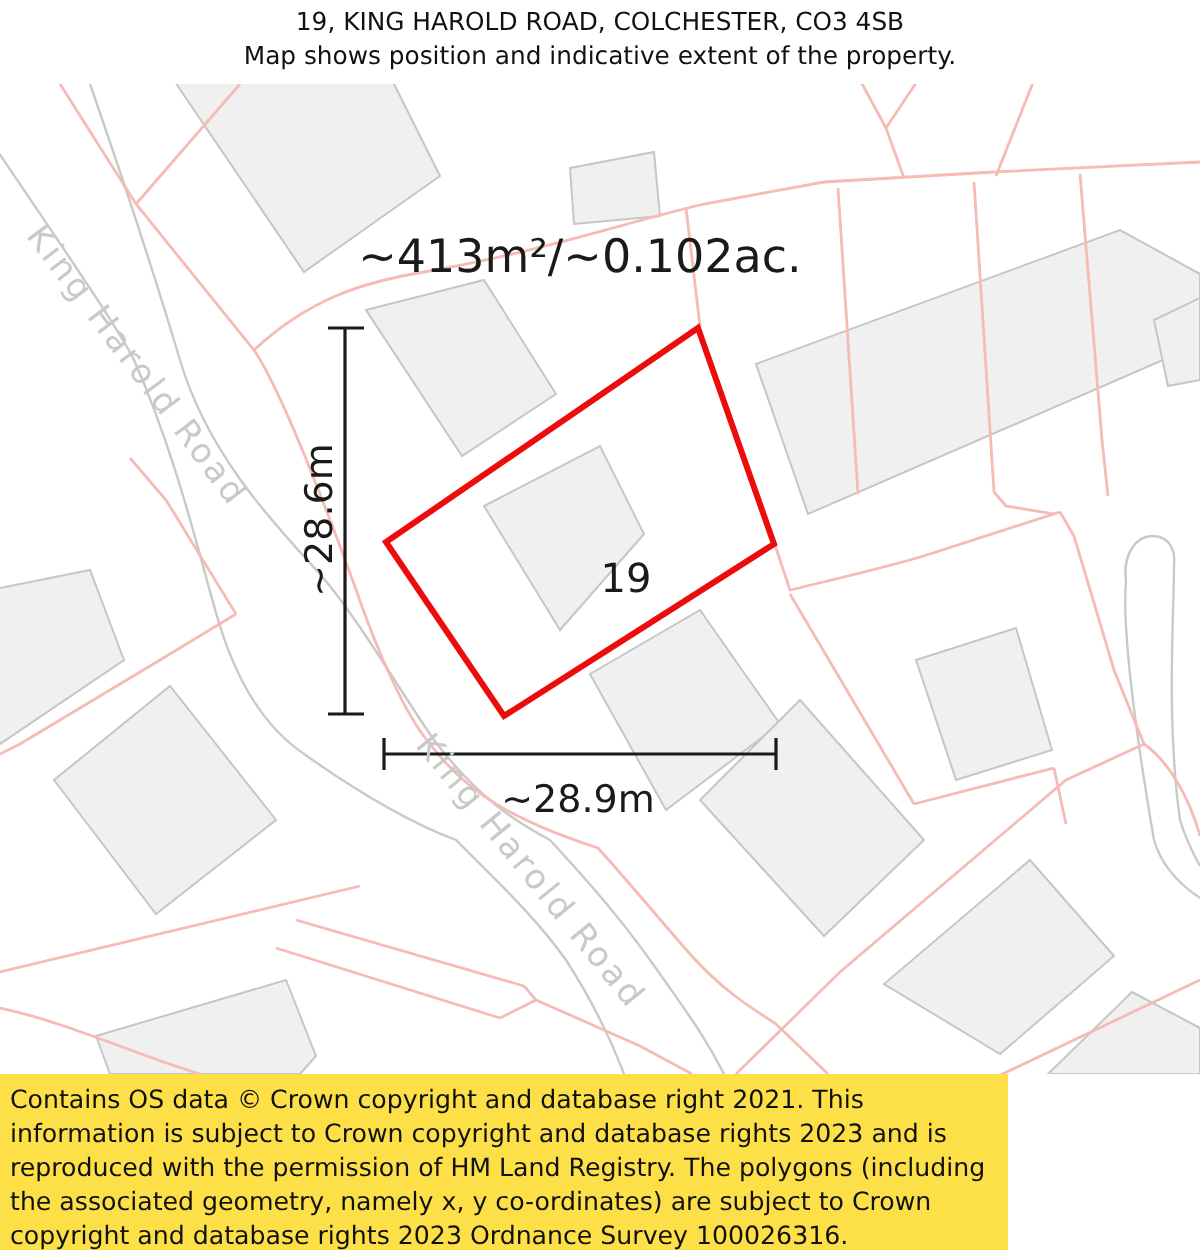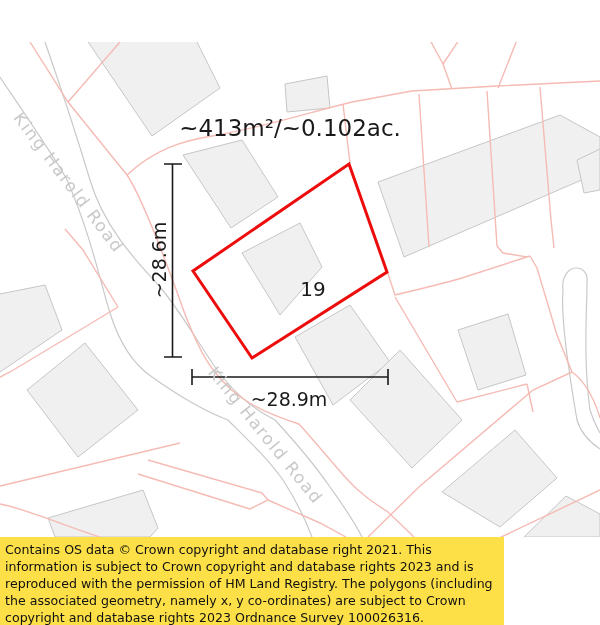--- a/index.html
+++ b/index.html
@@ -18,20 +18,24 @@
   .redplot{fill:none;stroke:#ed0c0c;stroke-width:3;stroke-linejoin:miter;}
   .meas{fill:none;stroke:#1a1a1a;stroke-width:1.6;}
   .maplabel{fill:#1a1a1a;}
   .roadlabel{fill:#c9c9c9;letter-spacing:1.5px;}
 </style>
 </head>
 <body>
 
 <div class="page">
 
+  <div class="header">
+    <div class="title">19, KING HAROLD ROAD, COLCHESTER, CO3 4SB</div>
+    <div class="subtitle">Map shows position and indicative extent of the property.</div>
+  </div>
 
   <div class="mapwrap">
     <svg width="600" height="495" viewBox="0 42 600 495" xmlns="http://www.w3.org/2000/svg">
 
       <g>
         <path class="bldg" d="M80,30 L190,28 L220,88 L152,136 Z"></path>
         <path class="bldg" d="M285,84 L327,76 L330,108 L287,112 Z"></path>
         <path class="bldg" d="M183,155 L242,140 L278,197 L231,228 Z"></path>
         <path class="bldg" d="M242,253 L300,223 L322,267 L280,315 Z"></path>
         <path class="bldg" d="M295,337 L350,305 L390,362 L333,405 Z"></path>

